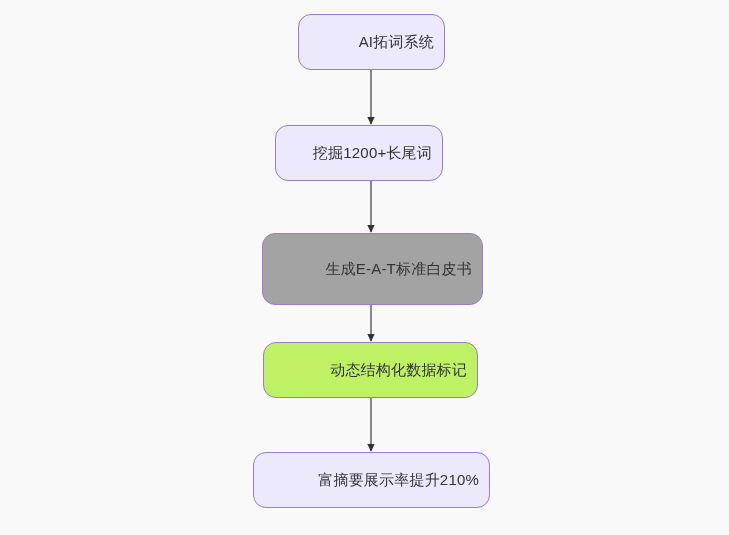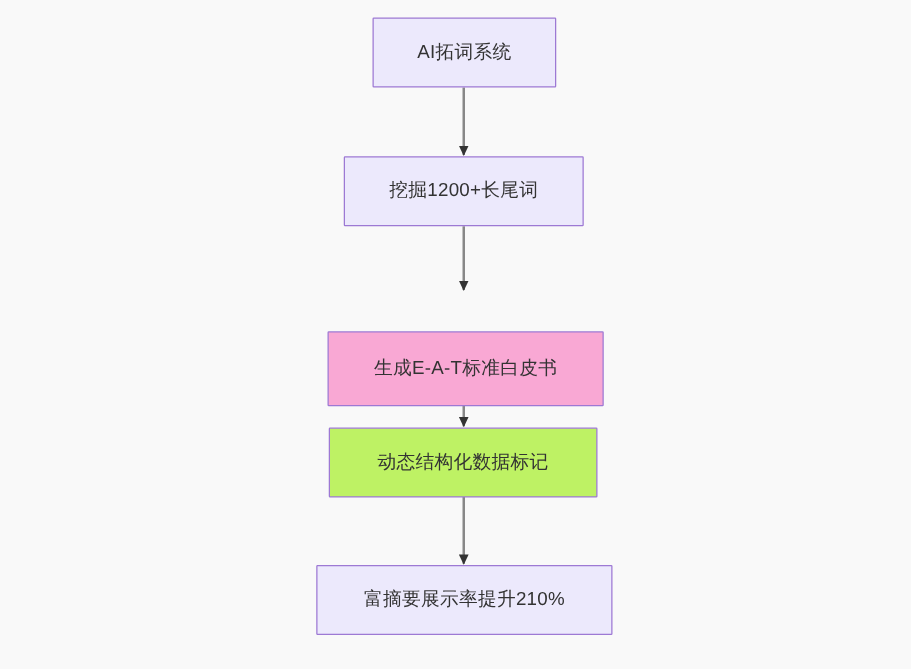--- a/index.html
+++ b/index.html
@@ -25,24 +25,24 @@
     top: 0;
     width: 729px;
     height: 535px;
     pointer-events: none;
   }
   .node {
     position: absolute;
     box-sizing: border-box;
     background: #ece9fc;
     border: 1.5px solid #9d79d4;
-    border-radius: 1px;
+    border-radius: 13px;
     display: flex;
     align-items: center;
-    justify-content: center;
+    justify-content: flex-end;
     color: #333333;
     font-size: 15px;
     line-height: 1.2;
     letter-spacing: 0.2px;
     white-space: nowrap;
     text-align: center;
   }
   .node-label {
     display: block;
     padding: 0 10px;
@@ -64,25 +64,25 @@
         <line x1="371" y1="181" x2="371" y2="232" stroke="#888888" stroke-width="2" marker-end="url(#arrowhead)"></line>
         <line x1="371" y1="288" x2="371" y2="341" stroke="#888888" stroke-width="2" marker-end="url(#arrowhead)"></line>
         <line x1="371" y1="397" x2="371" y2="451" stroke="#888888" stroke-width="2" marker-end="url(#arrowhead)"></line>
       </g>
   </svg>
 
   <div class="node" style="left: 298px; top: 14px; width: 147px; height: 56px; background: rgb(236, 233, 252); border-color: rgb(157, 121, 212); color: rgb(51, 51, 51);">
     <span class="node-label">AI拓词系统</span>
   </div>
 
-  <div class="node" style="left: 275px; top: 125px; width: 192px; height: 56px; background: rgb(236, 233, 252); border-color: rgb(157, 121, 212); color: rgb(51, 51, 51);">
+  <div class="node" style="left: 275px; top: 125px; width: 168px; height: 56px; background: rgb(236, 233, 252); border-color: rgb(157, 121, 212); color: rgb(51, 51, 51);">
     <span class="node-label">挖掘1200+长尾词</span>
   </div>
 
-  <div class="node" style="left: 262px; top: 233px; width: 221px; height: 60px; background: #f9a8d4; border-color: rgb(157, 121, 212); color: rgb(51, 51, 51); margin-top: 32px;">
+  <div class="node" style="left: 262px; top: 233px; width: 221px; height: 72px; background: #a3a3a3; border-color: rgb(157, 121, 212); color: rgb(51, 51, 51);">
     <span class="node-label">生成E-A-T标准白皮书</span>
   </div>
 
   <div class="node" style="left: 263px; top: 342px; width: 215px; height: 56px; background: #bef264; border-color: rgb(157, 121, 212); color: rgb(51, 51, 51);">
     <span class="node-label">动态结构化数据标记</span>
   </div>
 
   <div class="node" style="left: 253px; top: 452px; width: 237px; height: 56px; background: rgb(236, 233, 252); border-color: rgb(157, 121, 212); color: rgb(51, 51, 51);">
     <span class="node-label">富摘要展示率提升210%</span>
   </div>

